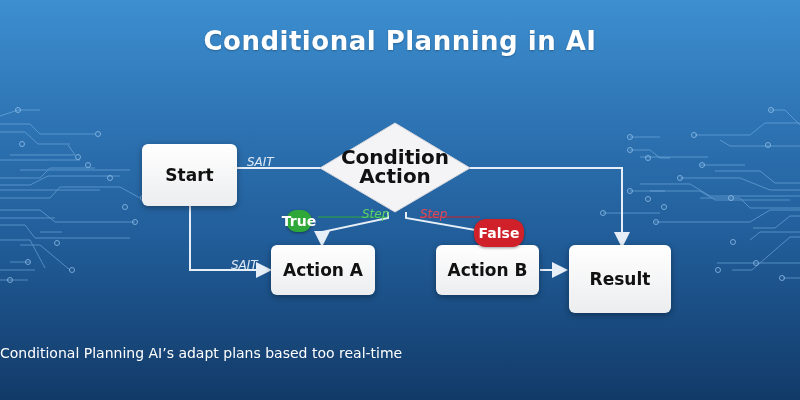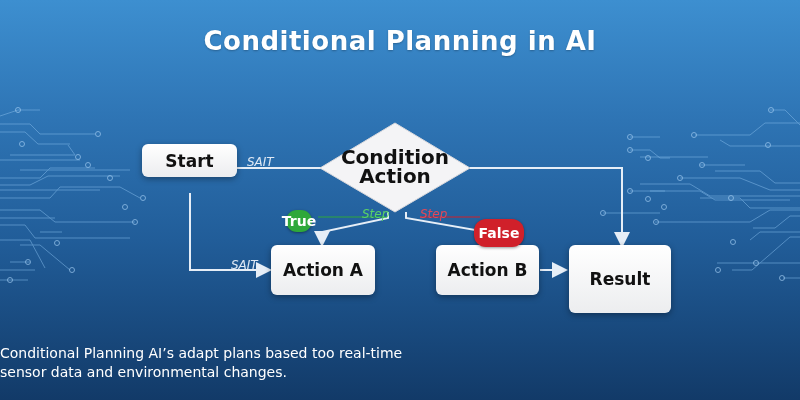--- a/index.html
+++ b/index.html
@@ -146,21 +146,21 @@
       <polyline points="406,212 406,218 487,232 487,243" marker-end="url(#arr)"></polyline>
 
       <line x1="540" y1="270" x2="564" y2="270" marker-end="url(#arr)"></line>
     </g>
     <line x1="318" y1="217" x2="385" y2="217" stroke="#2fa83a" stroke-width="1"></line>
     <line x1="420" y1="217" x2="480" y2="217" stroke="#d0202a" stroke-width="1"></line>
 
     <polygon points="395,123 470,168 395,212 320,168" fill="#f4f4f6" stroke="#d8d8dc" stroke-width="1"></polygon>
   </svg>
 
-  <div class="box" style="left:142px;top:144px;width:95px;height:33px;justify-content:center;">
+  <div class="box" style="left:142px;top:144px;width:95px;height:62px;justify-content:center;">
     <span>Start</span>
   </div>
 
   <div class="diamond-label">
     <div>Condition</div>
     <div>Action</div>
   </div>
 
   <div class="box" style="left:436px;top:245px;width:103px;height:50px;">
     <span>Action B</span>
@@ -182,15 +182,14 @@
   </div>
 
   <div class="small-label" style="left:362px;top:207px;color:#59d167;">Step</div>
   <div class="small-label" style="left:420px;top:207px;color:#e0485a;">Step</div>
 
   <div class="small-label" style="left:247px;top:155px;">SAIT</div>
   <div class="small-label" style="left:231px;top:258px;">SAIT</div>
 
   <div class="caption">
     <div>Conditional Planning AI’s adapt plans based too real-time</div>
-    <div>sensor data and environmental changes.</div>
   </div>
 </div>
 
 </body></html>

